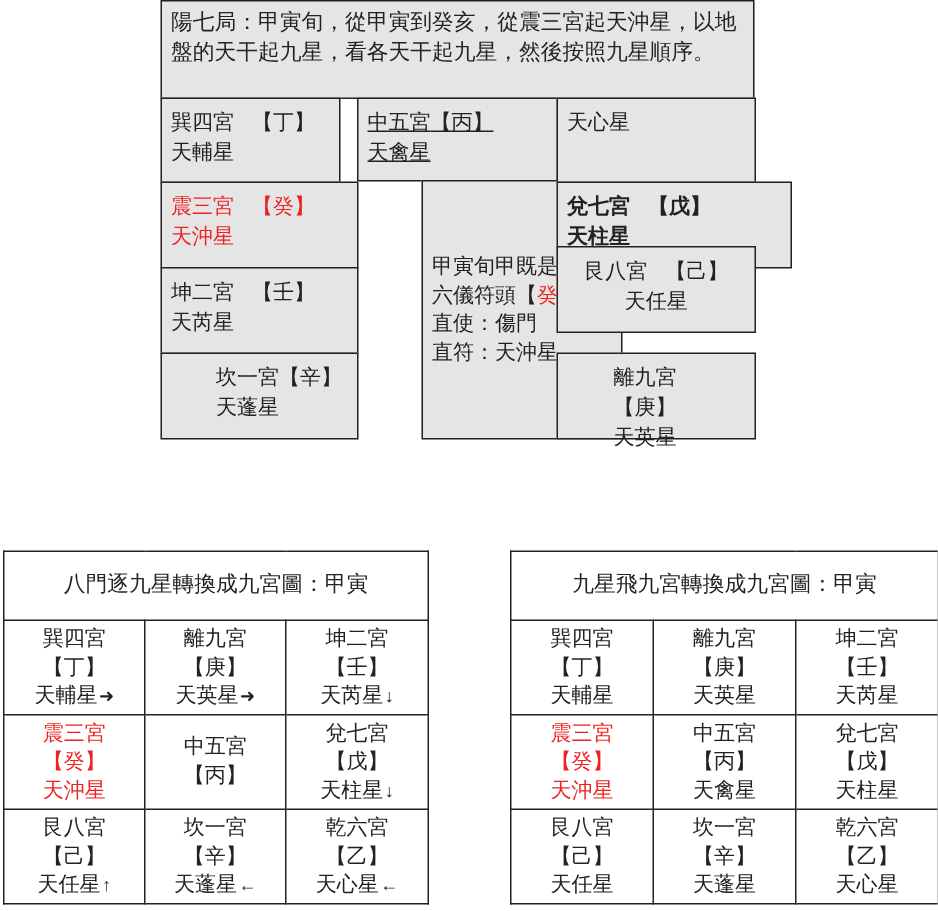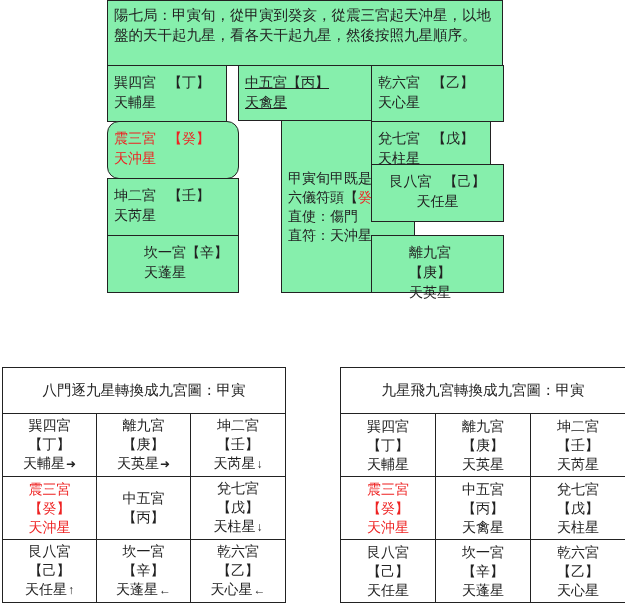--- a/index.html
+++ b/index.html
@@ -1,18 +1,18 @@
 <!DOCTYPE html>
 <html><head>
 <meta charset="utf-8">
 <style>
   html, body { margin: 0; padding: 0; background: #ffffff; }
   body { width: 625px; height: 607px; position: relative; overflow: hidden;
          font-family: "DejaVu Sans", sans-serif; color: #222222; }
-  .box { position: absolute; box-sizing: border-box; border: 1px solid #222222; background: #86efac; }
+  .box { position: absolute; box-sizing: border-box; border: 1px solid #222222; background: #e5e5e5; }
   .red { color: #ee2222; }
   .intro { left: 107px; top: 0px; width: 396px; height: 66px; padding: 4px 6px; font-size: 14.5px; line-height: 20px; }
   .cell { padding: 6px 6px 0 6px; font-size: 14px; line-height: 20px; }
   .center-cell { padding: 48px 6px 0 6px; font-size: 14px; line-height: 19px; margin-left: 43px; }
   .sp { display: inline-block; width: 12px; }
   table.grid { position: absolute; border-collapse: collapse; table-layout: fixed; }
   table.grid td { border: 1px solid #222222; text-align: center; vertical-align: middle;
                   font-size: 14px; line-height: 19px; padding: 0; color: #222222; }
   table.grid td.title { height: 45px; font-size: 14.5px; }
   table.grid td.c { height: 62px; }
@@ -23,21 +23,21 @@
 <body>
 
 <div class="box intro">
   <span>陽七局：甲寅旬，從甲寅到癸亥，從震三宮起天沖星，以地盤的天干起九星，看各天干起九星，然後按照九星順序。</span>
 </div>
 
 <div class="box cell" style="left:107px; top:65px; width:120px; height:57px;">
   <div><span>巽四宮</span><span class="sp"></span><span>【丁】</span></div>
   <div>天輔星</div>
 </div>
-<div class="box cell red" style="left:107px; top:121px; width:132px; height:58px;border-radius:12px;">
+<div class="box cell red" style="left:107px; top:121px; width:132px; height:58px;">
   <div><span>震三宮</span><span class="sp"></span><span>【癸】</span></div>
   <div>天沖星</div>
 </div>
 <div class="box cell" style="left:107px; top:178px; width:132px; height:58px;">
   <div><span>坤二宮</span><span class="sp"></span><span>【壬】</span></div>
   <div>天芮星</div>
 </div>
 <div class="box cell" style="left:107px; top:235px; width:132px; height:58px;padding-left:36px;">
   <div><span>坎一宮</span><span>【辛】</span></div>
   <div>天蓬星</div>
@@ -48,24 +48,23 @@
   <div>天禽星</div>
 </div>
 <div class="box center-cell" style="left:238px; top:120px; width:134px; height:173px;">
   <div>甲寅旬甲既是癸</div>
   <div><span>六儀符頭【</span><span class="red">癸</span><span>】</span></div>
   <div>直使：傷門</div>
   <div>直符：天沖星</div>
 </div>
 
 <div class="box cell" style="left:371px; top:65px; width:133px; height:57px;">
-  <div><span>乾六宮</span><span class="sp"></span><span>【乙】</span></div>
   <div>天心星</div>
 </div>
-<div class="box cell" style="left:371px; top:121px; width:120px; height:58px;">
+<div class="box cell" style="left:371px; top:121px; width:157px; height:58px;font-weight:bold;">
   <div><span>兌七宮</span><span class="sp"></span><span>【戊】</span></div>
   <div>天柱星</div>
 </div>
 <div class="box cell" style="left:371px; top:164px; width:133px; height:58px;text-align:center;">
   <div><span>艮八宮</span><span class="sp"></span><span>【己】</span></div>
   <div>天任星</div>
 </div>
 <div class="box cell" style="left:371px; top:235px; width:133px; height:58px;padding-left:37px;">
   <div><span>離九宮</span><span class="sp"></span><span>【庚】</span></div>
   <div>天英星</div>

